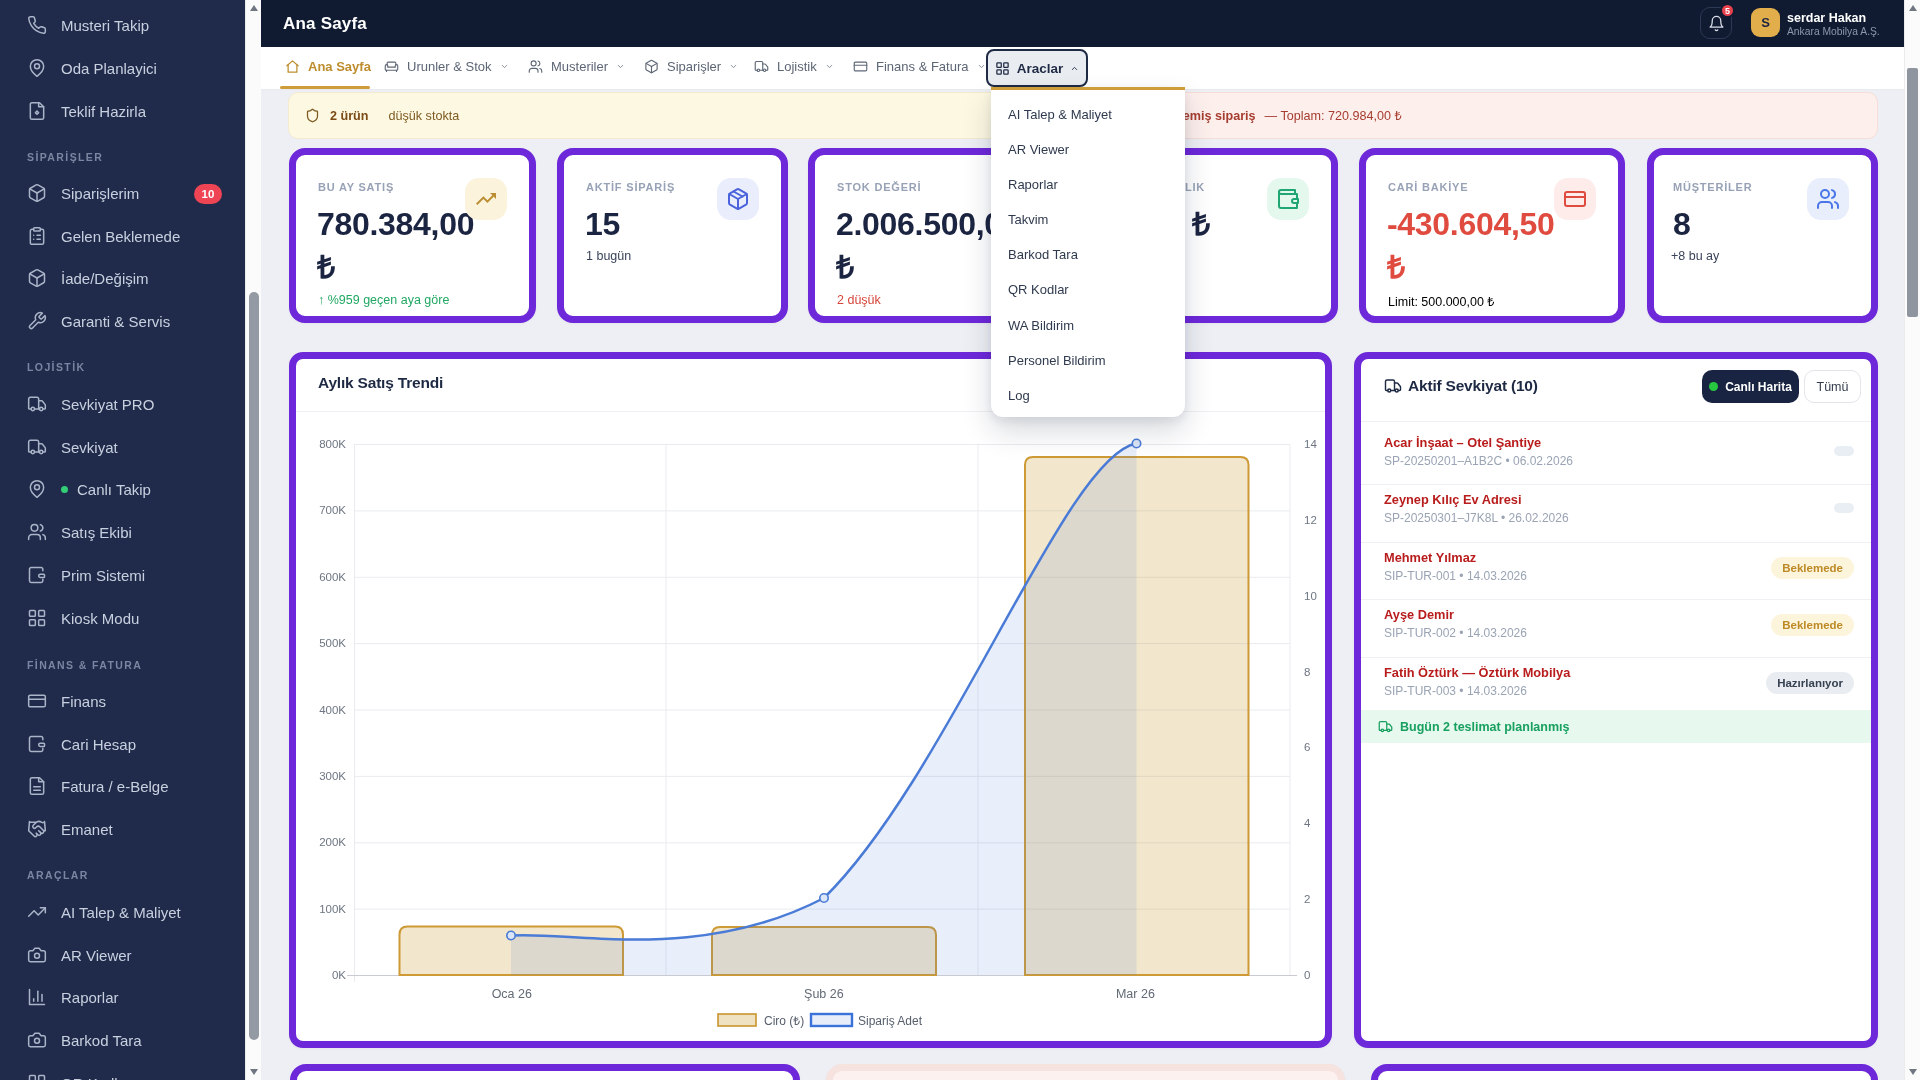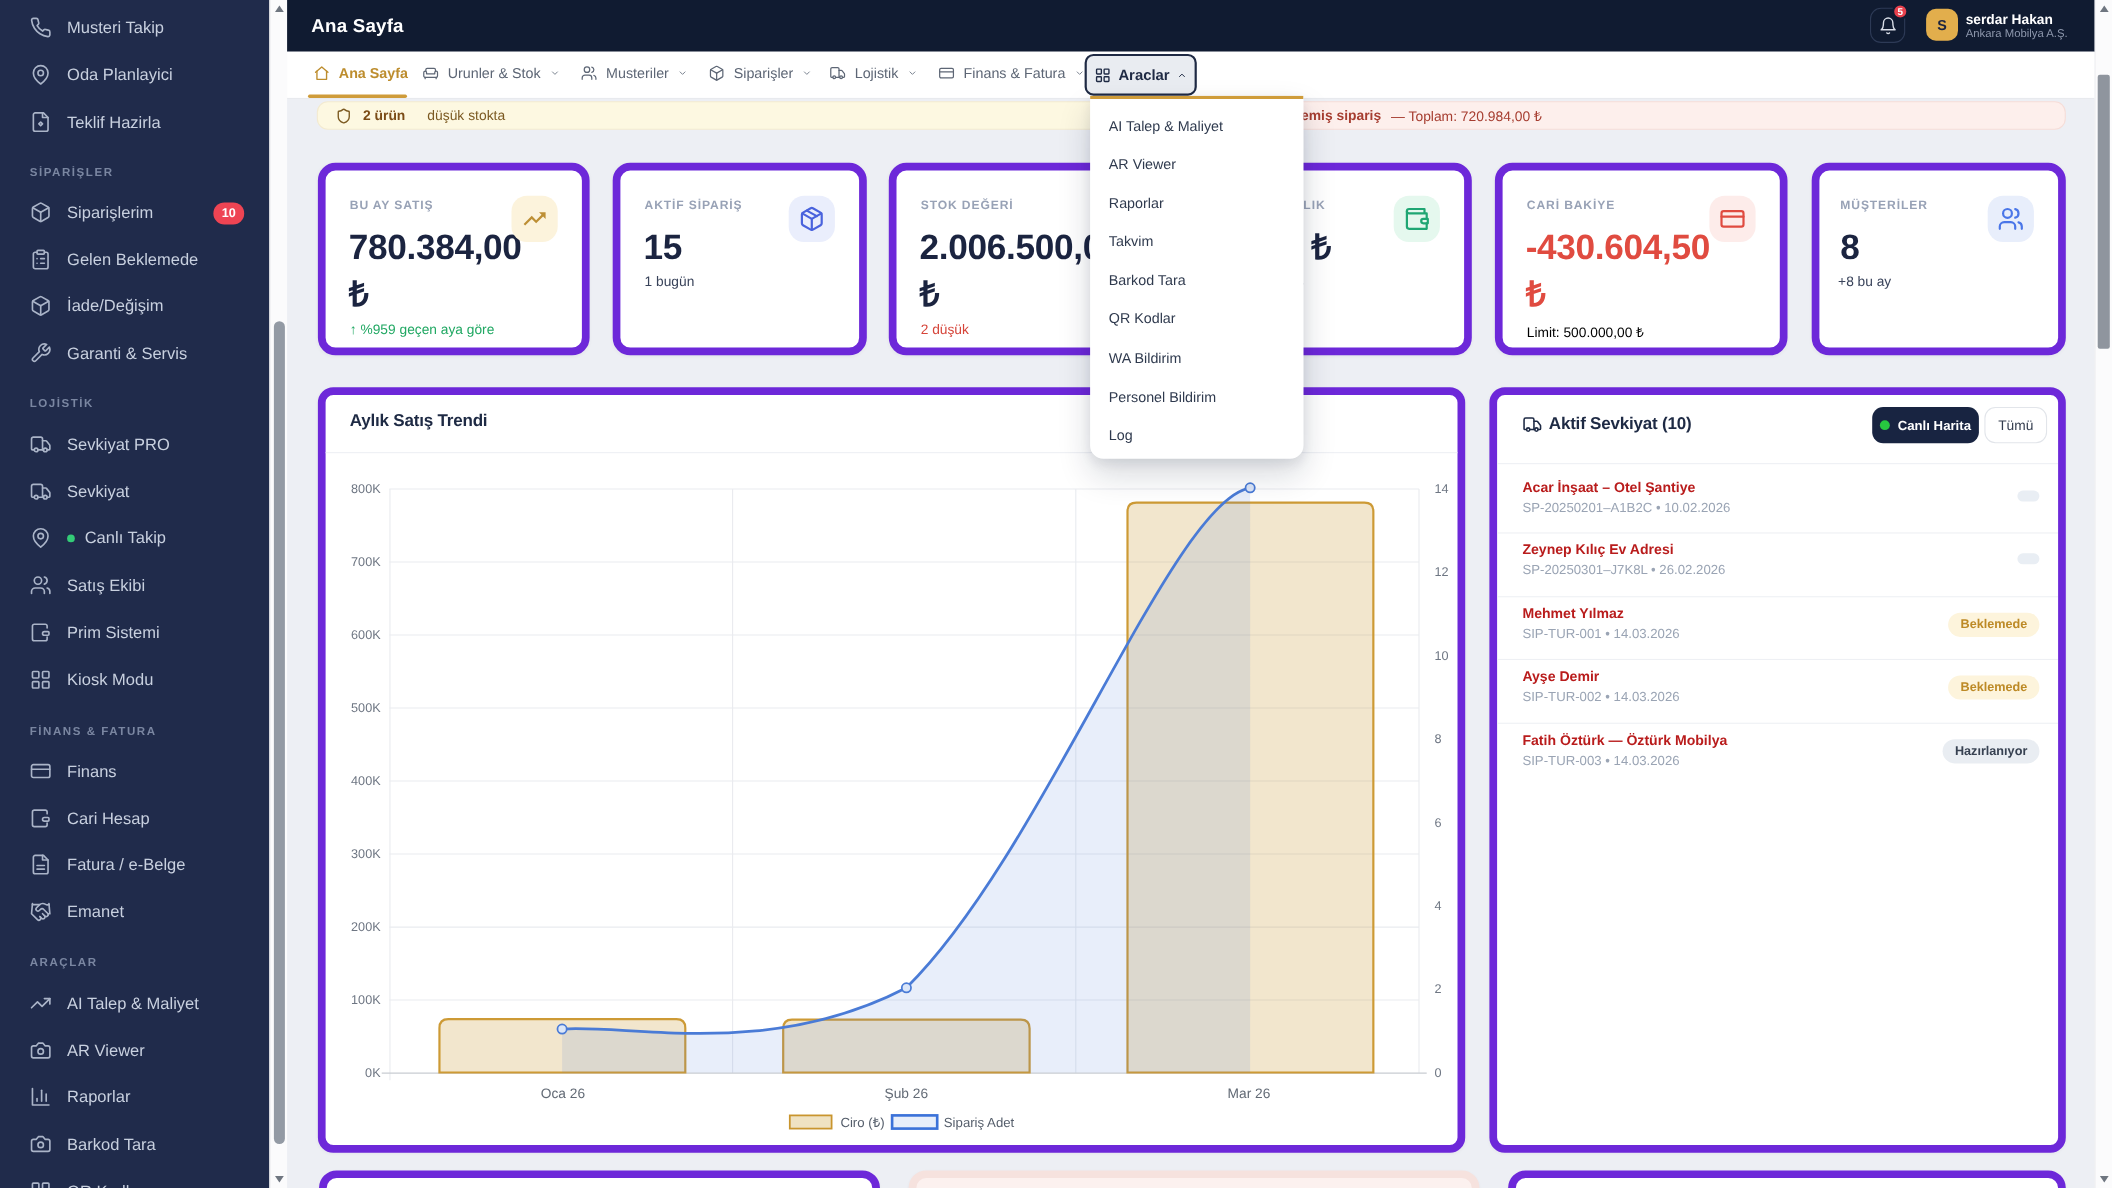--- a/index.html
+++ b/index.html
@@ -328,21 +328,21 @@
         <rect x="3" y="14" width="7" height="7" rx="1"></rect>
       </svg>
       <span>Araclar</span>
       <svg class="chev" viewBox="0 0 24 24" fill="none" stroke="currentColor" stroke-width="2.4" stroke-linecap="round" stroke-linejoin="round">
         <path d="m18 15-6-6-6 6"></path>
       </svg>
     </div>
 </div>
 
 <style>
-.banner{position:absolute;height:26px;border-radius:10px;display:flex;align-items:center;font-size:12.6px}
+.banner{position:absolute;height:47px;border-radius:10px;display:flex;align-items:center;font-size:12.6px}
 #banY{left:288px;top:92px;width:786px;background:#fdf8e1;border:1px solid #f3ead0;color:#7c5a22}
 #banR{left:1090px;top:92px;width:788px;background:#fdefec;border:1px solid #f6ddd8;color:#a63d30;font-size:12.6px}
 .card{position:absolute;background:#fff;border:7px solid #6d28d9;border-radius:16px;box-shadow:0 1px 3px rgba(16,24,40,.04)}
 .kt{position:absolute;left:22px;top:26px;font-size:11px;font-weight:700;letter-spacing:.8px;color:#98a2b6;white-space:nowrap}
 .kv{position:absolute;left:21px;top:48px;font-size:32px;line-height:43px;font-weight:700;color:#1b2440;letter-spacing:-.3px;white-space:pre-line}
 .ks{position:absolute;left:22px;top:94px;font-size:12.5px;color:#39435a;white-space:nowrap}
 .ks2{position:absolute;left:22px;top:138px;font-size:12.5px;white-space:nowrap}
 .kic{position:absolute;top:23px;right:22px;width:42px;height:42px;border-radius:14px;display:flex;align-items:center;justify-content:center}
 .kic svg{width:24px;height:24px}
 
@@ -529,21 +529,21 @@
     <span style="font-size:15.5px;font-weight:700;letter-spacing:-.2px">Aktif Sevkiyat (10)</span>
   </div>
   <div style="position:absolute;left:341px;top:11px;width:97px;height:33px;background:#182441;border-radius:10px;display:flex;align-items:center;justify-content:center;gap:7px">
     <span style="width:9px;height:9px;border-radius:50%;background:#27c840"></span>
       <span style="color:#fff;font-size:12px;font-weight:700">Canlı Harita</span>
   </div>
   <div style="position:absolute;left:443px;top:11px;width:57px;height:33px;background:#fff;border:1px solid #e2e5ea;border-radius:10px;display:flex;align-items:center;justify-content:center;color:#333c4e;font-size:12.5px;font-weight:500">Tümü</div>
   <div class="divider" style="top:62px"></div>
   <div class="shiprow" style="position:absolute;left:23px;top:76px">
       <div class="t">Acar İnşaat – Otel Şantiye</div>
-      <div class="s">SP-20250201–A1B2C • 10.02.2026</div>
+      <div class="s">SP-20250201–A1B2C • 06.02.2026</div>
     </div>
   <div class="pillmini" style="top:87px"></div>
   <div class="divider" style="top:125px"></div>
   <div class="shiprow" style="position:absolute;left:23px;top:133px">
       <div class="t">Zeynep Kılıç Ev Adresi</div>
       <div class="s">SP-20250301–J7K8L • 26.02.2026</div>
     </div>
   <div class="pillmini" style="top:144px"></div>
   <div class="divider" style="top:183px"></div>
   <div class="shiprow" style="position:absolute;left:23px;top:191px">
@@ -556,20 +556,30 @@
       <div class="t">Ayşe Demir</div>
       <div class="s">SIP-TUR-002 • 14.03.2026</div>
     </div>
   <div class="pill" style="top:255px;background:#fdf4dc;color:#bd8a26">Beklemede</div>
   <div class="divider" style="top:298px"></div>
   <div class="shiprow" style="position:absolute;left:23px;top:306px">
       <div class="t">Fatih Öztürk — Öztürk Mobilya</div>
       <div class="s">SIP-TUR-003 • 14.03.2026</div>
     </div>
   <div class="pill" style="top:313px;background:#e9edf2;color:#374151">Hazırlanıyor</div>
+  <div style="position:absolute;left:0;top:351px;width:100%;height:33px;background:#e7f8ef;display:flex;align-items:center;gap:7px;padding-left:17px;color:#18a05f;font-size:12.5px;font-weight:700">
+    <svg class="i" viewBox="0 0 24 24" width="15" height="15" fill="none" stroke="currentColor" stroke-width="2" stroke-linecap="round" stroke-linejoin="round">
+        <path d="M14 18V6a2 2 0 0 0-2-2H4a2 2 0 0 0-2 2v11a1 1 0 0 0 1 1h2"></path>
+        <path d="M15 18H9"></path>
+        <path d="M19 18h2a1 1 0 0 0 1-1v-3.65a1 1 0 0 0-.22-.62l-3.48-4.35A1 1 0 0 0 17.52 8H14"></path>
+        <circle cx="17" cy="18" r="2"></circle>
+        <circle cx="7" cy="18" r="2"></circle>
+      </svg>
+    <span>Bugün 2 teslimat planlanmış</span>
+  </div>
 </div>
 
 <div class="card" style="left:290px;top:1064px;width:510px;height:40px"></div>
 <div class="card" style="left:826px;top:1064px;width:519px;height:40px;background:#fcf1ef;border-color:#f6e2de"></div>
 <div class="card" style="left:1371px;top:1064px;width:507px;height:40px"></div>
 
 <div id="dd">
   <a style="top:17px">AI Talep &amp; Maliyet</a>
   <a style="top:52px">AR Viewer</a>
   <a style="top:87px">Raporlar</a>

